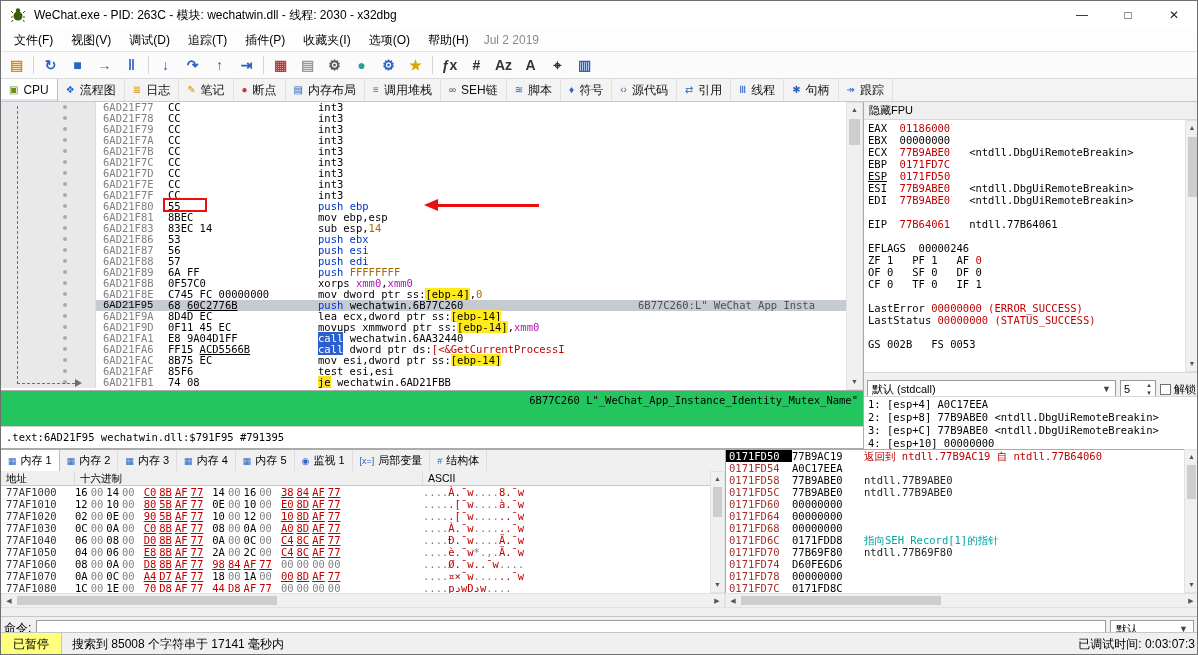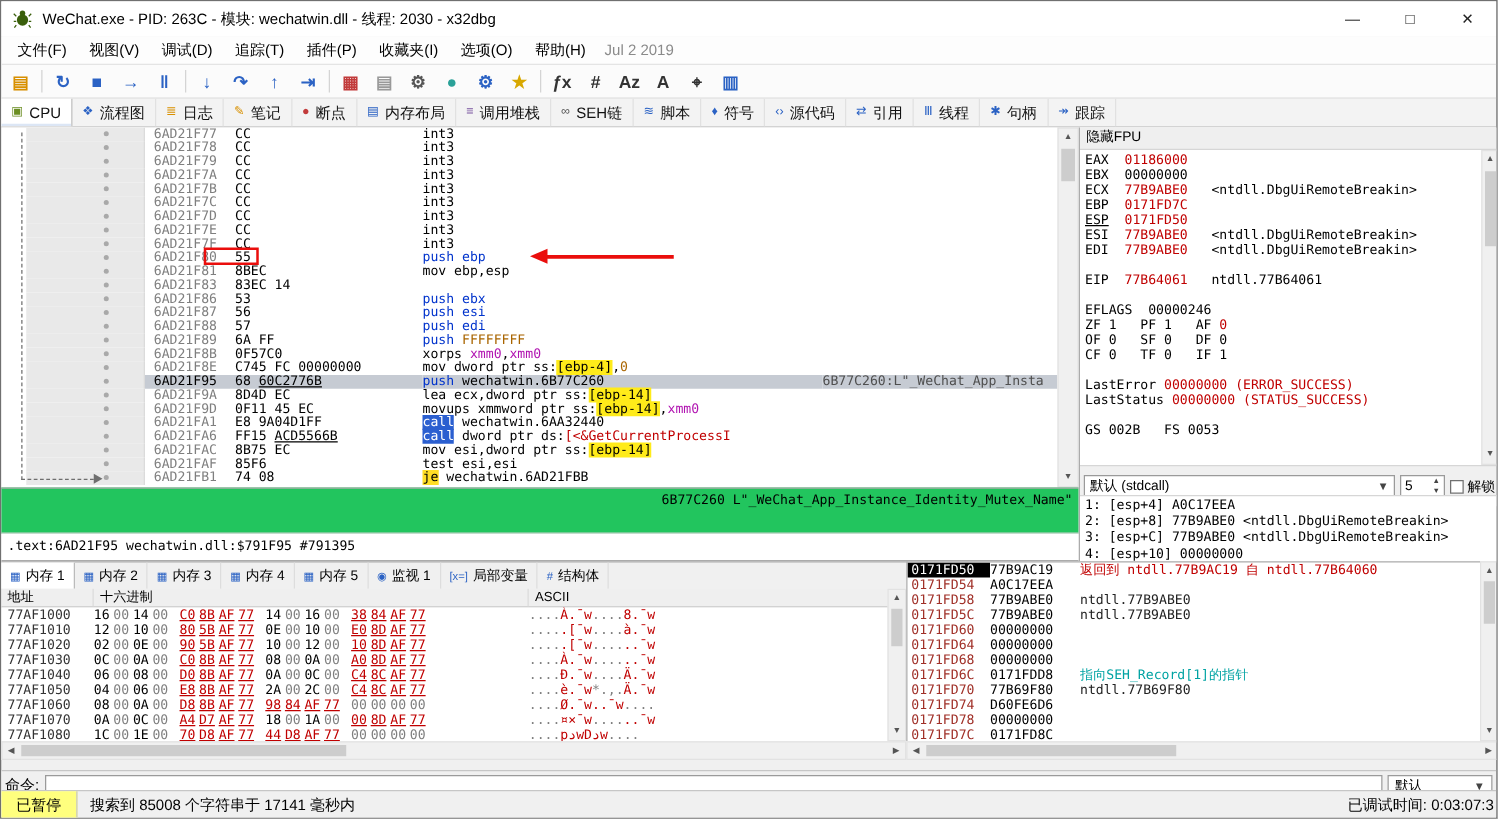--- a/index.html
+++ b/index.html
@@ -24,28 +24,28 @@
   .tbtn { width:27px; height:24px; display:flex; align-items:center; justify-content:center; font-size:14px; font-weight:bold; }
   .tbtn .glyph { line-height:1; }
   .tsep { width:1px; height:18px; background:#D4D4D4; margin:0 3px; }
   
   .tabbar { position:absolute; left:0; top:78px; width:100%; height:23px; background:#F3F3F3; border-bottom:1px solid #C9C9C9; display:flex; align-items:stretch; }
   .tab { display:flex; align-items:center; padding:0 8px; border-right:1px solid #E1E1E1; font-size:12px; color:#111; }
   .tab.active { background:#FFFFFF; border-right:1px solid #BDBDBD; box-shadow:inset 0 -2px 0 #DCE6F5; }
   .tabicon { font-size:10px; margin-right:5px; line-height:1; }
   
   .disasm { position:absolute; left:0; top:101px; width:845px; height:288px; background:#FFFFFF; overflow:hidden; }
-  .drow { display:flex; height:11px; line-height:11px; font:10.5px/11px "DejaVu Sans Mono", monospace; white-space:pre;padding-left:20px; }
+  .drow { display:flex; height:11px; line-height:11px; font:10.5px/11px "DejaVu Sans Mono", monospace; white-space:pre; }
   .dgut { width:95px; flex:none; background:#E9E9E9; border-right:1px solid #DBDBDB; position:relative; }
   .gdot { position:absolute; right:28px; top:3px; width:4px; height:4px; border-radius:50%; background:#A9A9A9; }
   .daddr { width:72px; flex:none; color:#7F7F7F; padding-left:7px; }
   .dbytes { width:150px; flex:none; color:#000; }
   .dinstr { width:320px; flex:none; }
   .dcom { flex:1; overflow:hidden; color:#4F4F4F; }
-  .drow.sel .daddr { color:#000; }
+  .drow.sel .daddr { color:#000;font-family:Liberation Mono, monospace; }
   .drow.sel .daddr, .drow.sel .dbytes, .drow.sel .dinstr, .drow.sel .dcom { background:#C6CBD3; }
   .s-k{color:#000} .s-b{color:#0033CC} .s-i{color:#A96500}
   .s-x{color:#B114B1} .s-r{color:#C00000} .s-u{color:#000;text-decoration:underline}
   .s-call{background:#2B5FD0;color:#FFF} .s-je{background:#FFDE26;color:#000} .s-mh{background:#FFEB1A;color:#000}
   .s-z{color:#7F7F7F} .s-p{color:#C00000;text-decoration:underline}
   
   .jline-v{position:absolute;left:16px;top:4px;height:278px;border-left:1px dashed #6E6E6E;}
   .jline-h{position:absolute;left:16px;top:281px;width:58px;border-top:1px dashed #6E6E6E;}
   .jarrow{position:absolute;left:74px;top:277px;width:0;height:0;border-left:7px solid #6E6E6E;border-top:4px solid transparent;border-bottom:4px solid transparent;}
   .patchbox{position:absolute;left:162px;top:96px;width:44px;height:14px;border:2px solid #EA0E0C;}
@@ -277,21 +277,21 @@
         <div class="drow"><div class="dgut"><span class="gdot"></span></div><div class="daddr">6AD21F78</div><div class="dbytes"><span class="s-k">CC</span></div><div class="dinstr"><span class="s-k">int3</span></div><div class="dcom"></div></div>
         <div class="drow"><div class="dgut"><span class="gdot"></span></div><div class="daddr">6AD21F79</div><div class="dbytes"><span class="s-k">CC</span></div><div class="dinstr"><span class="s-k">int3</span></div><div class="dcom"></div></div>
         <div class="drow"><div class="dgut"><span class="gdot"></span></div><div class="daddr">6AD21F7A</div><div class="dbytes"><span class="s-k">CC</span></div><div class="dinstr"><span class="s-k">int3</span></div><div class="dcom"></div></div>
         <div class="drow"><div class="dgut"><span class="gdot"></span></div><div class="daddr">6AD21F7B</div><div class="dbytes"><span class="s-k">CC</span></div><div class="dinstr"><span class="s-k">int3</span></div><div class="dcom"></div></div>
         <div class="drow"><div class="dgut"><span class="gdot"></span></div><div class="daddr">6AD21F7C</div><div class="dbytes"><span class="s-k">CC</span></div><div class="dinstr"><span class="s-k">int3</span></div><div class="dcom"></div></div>
         <div class="drow"><div class="dgut"><span class="gdot"></span></div><div class="daddr">6AD21F7D</div><div class="dbytes"><span class="s-k">CC</span></div><div class="dinstr"><span class="s-k">int3</span></div><div class="dcom"></div></div>
         <div class="drow"><div class="dgut"><span class="gdot"></span></div><div class="daddr">6AD21F7E</div><div class="dbytes"><span class="s-k">CC</span></div><div class="dinstr"><span class="s-k">int3</span></div><div class="dcom"></div></div>
         <div class="drow"><div class="dgut"><span class="gdot"></span></div><div class="daddr">6AD21F7F</div><div class="dbytes"><span class="s-k">CC</span></div><div class="dinstr"><span class="s-k">int3</span></div><div class="dcom"></div></div>
         <div class="drow"><div class="dgut"><span class="gdot"></span></div><div class="daddr">6AD21F80</div><div class="dbytes"><span class="s-k">55</span></div><div class="dinstr"><span class="s-b">push</span><span class="s-k"> </span><span class="s-b">ebp</span></div><div class="dcom"></div></div>
         <div class="drow"><div class="dgut"><span class="gdot"></span></div><div class="daddr">6AD21F81</div><div class="dbytes"><span class="s-k">8BEC</span></div><div class="dinstr"><span class="s-k">mov ebp,esp</span></div><div class="dcom"></div></div>
-        <div class="drow"><div class="dgut"><span class="gdot"></span></div><div class="daddr">6AD21F83</div><div class="dbytes"><span class="s-k">83EC 14</span></div><div class="dcom"></div></div>
+        <div class="drow"><div class="dgut"><span class="gdot"></span></div><div class="daddr">6AD21F83</div><div class="dbytes"><span class="s-k">83EC 14</span></div><div class="dinstr"><span class="s-k">sub esp,</span><span class="s-i">14</span></div><div class="dcom"></div></div>
         <div class="drow"><div class="dgut"><span class="gdot"></span></div><div class="daddr">6AD21F86</div><div class="dbytes"><span class="s-k">53</span></div><div class="dinstr"><span class="s-b">push ebx</span></div><div class="dcom"></div></div>
         <div class="drow"><div class="dgut"><span class="gdot"></span></div><div class="daddr">6AD21F87</div><div class="dbytes"><span class="s-k">56</span></div><div class="dinstr"><span class="s-b">push esi</span></div><div class="dcom"></div></div>
         <div class="drow"><div class="dgut"><span class="gdot"></span></div><div class="daddr">6AD21F88</div><div class="dbytes"><span class="s-k">57</span></div><div class="dinstr"><span class="s-b">push edi</span></div><div class="dcom"></div></div>
         <div class="drow"><div class="dgut"><span class="gdot"></span></div><div class="daddr">6AD21F89</div><div class="dbytes"><span class="s-k">6A FF</span></div><div class="dinstr"><span class="s-b">push</span><span class="s-k"> </span><span class="s-i">FFFFFFFF</span></div><div class="dcom"></div></div>
         <div class="drow"><div class="dgut"><span class="gdot"></span></div><div class="daddr">6AD21F8B</div><div class="dbytes"><span class="s-k">0F57C0</span></div><div class="dinstr"><span class="s-k">xorps </span><span class="s-x">xmm0</span><span class="s-k">,</span><span class="s-x">xmm0</span></div><div class="dcom"></div></div>
         <div class="drow"><div class="dgut"><span class="gdot"></span></div><div class="daddr">6AD21F8E</div><div class="dbytes"><span class="s-k">C745 FC 00000000</span></div><div class="dinstr"><span class="s-k">mov dword ptr ss:</span><span class="s-mh">[ebp-4]</span><span class="s-k">,</span><span class="s-i">0</span></div><div class="dcom"></div></div>
         <div class="drow sel"><div class="dgut"><span class="gdot"></span></div><div class="daddr">6AD21F95</div><div class="dbytes"><span class="s-k">68 </span><span class="s-u">60C2776B</span></div><div class="dinstr"><span class="s-b">push</span><span class="s-k"> </span><span class="s-k">wechatwin.6B77C260</span></div><div class="dcom">6B77C260:L"_WeChat_App_Insta</div></div>
         <div class="drow"><div class="dgut"><span class="gdot"></span></div><div class="daddr">6AD21F9A</div><div class="dbytes"><span class="s-k">8D4D EC</span></div><div class="dinstr"><span class="s-k">lea ecx,dword ptr ss:</span><span class="s-mh">[ebp-14]</span></div><div class="dcom"></div></div>
         <div class="drow"><div class="dgut"><span class="gdot"></span></div><div class="daddr">6AD21F9D</div><div class="dbytes"><span class="s-k">0F11 45 EC</span></div><div class="dinstr"><span class="s-k">movups xmmword ptr ss:</span><span class="s-mh">[ebp-14]</span><span class="s-k">,</span><span class="s-x">xmm0</span></div><div class="dcom"></div></div>
         <div class="drow"><div class="dgut"><span class="gdot"></span></div><div class="daddr">6AD21FA1</div><div class="dbytes"><span class="s-k">E8 9A04D1FF</span></div><div class="dinstr"><span class="s-call">call</span><span class="s-k"> </span><span class="s-k">wechatwin.6AA32440</span></div><div class="dcom"></div></div>

